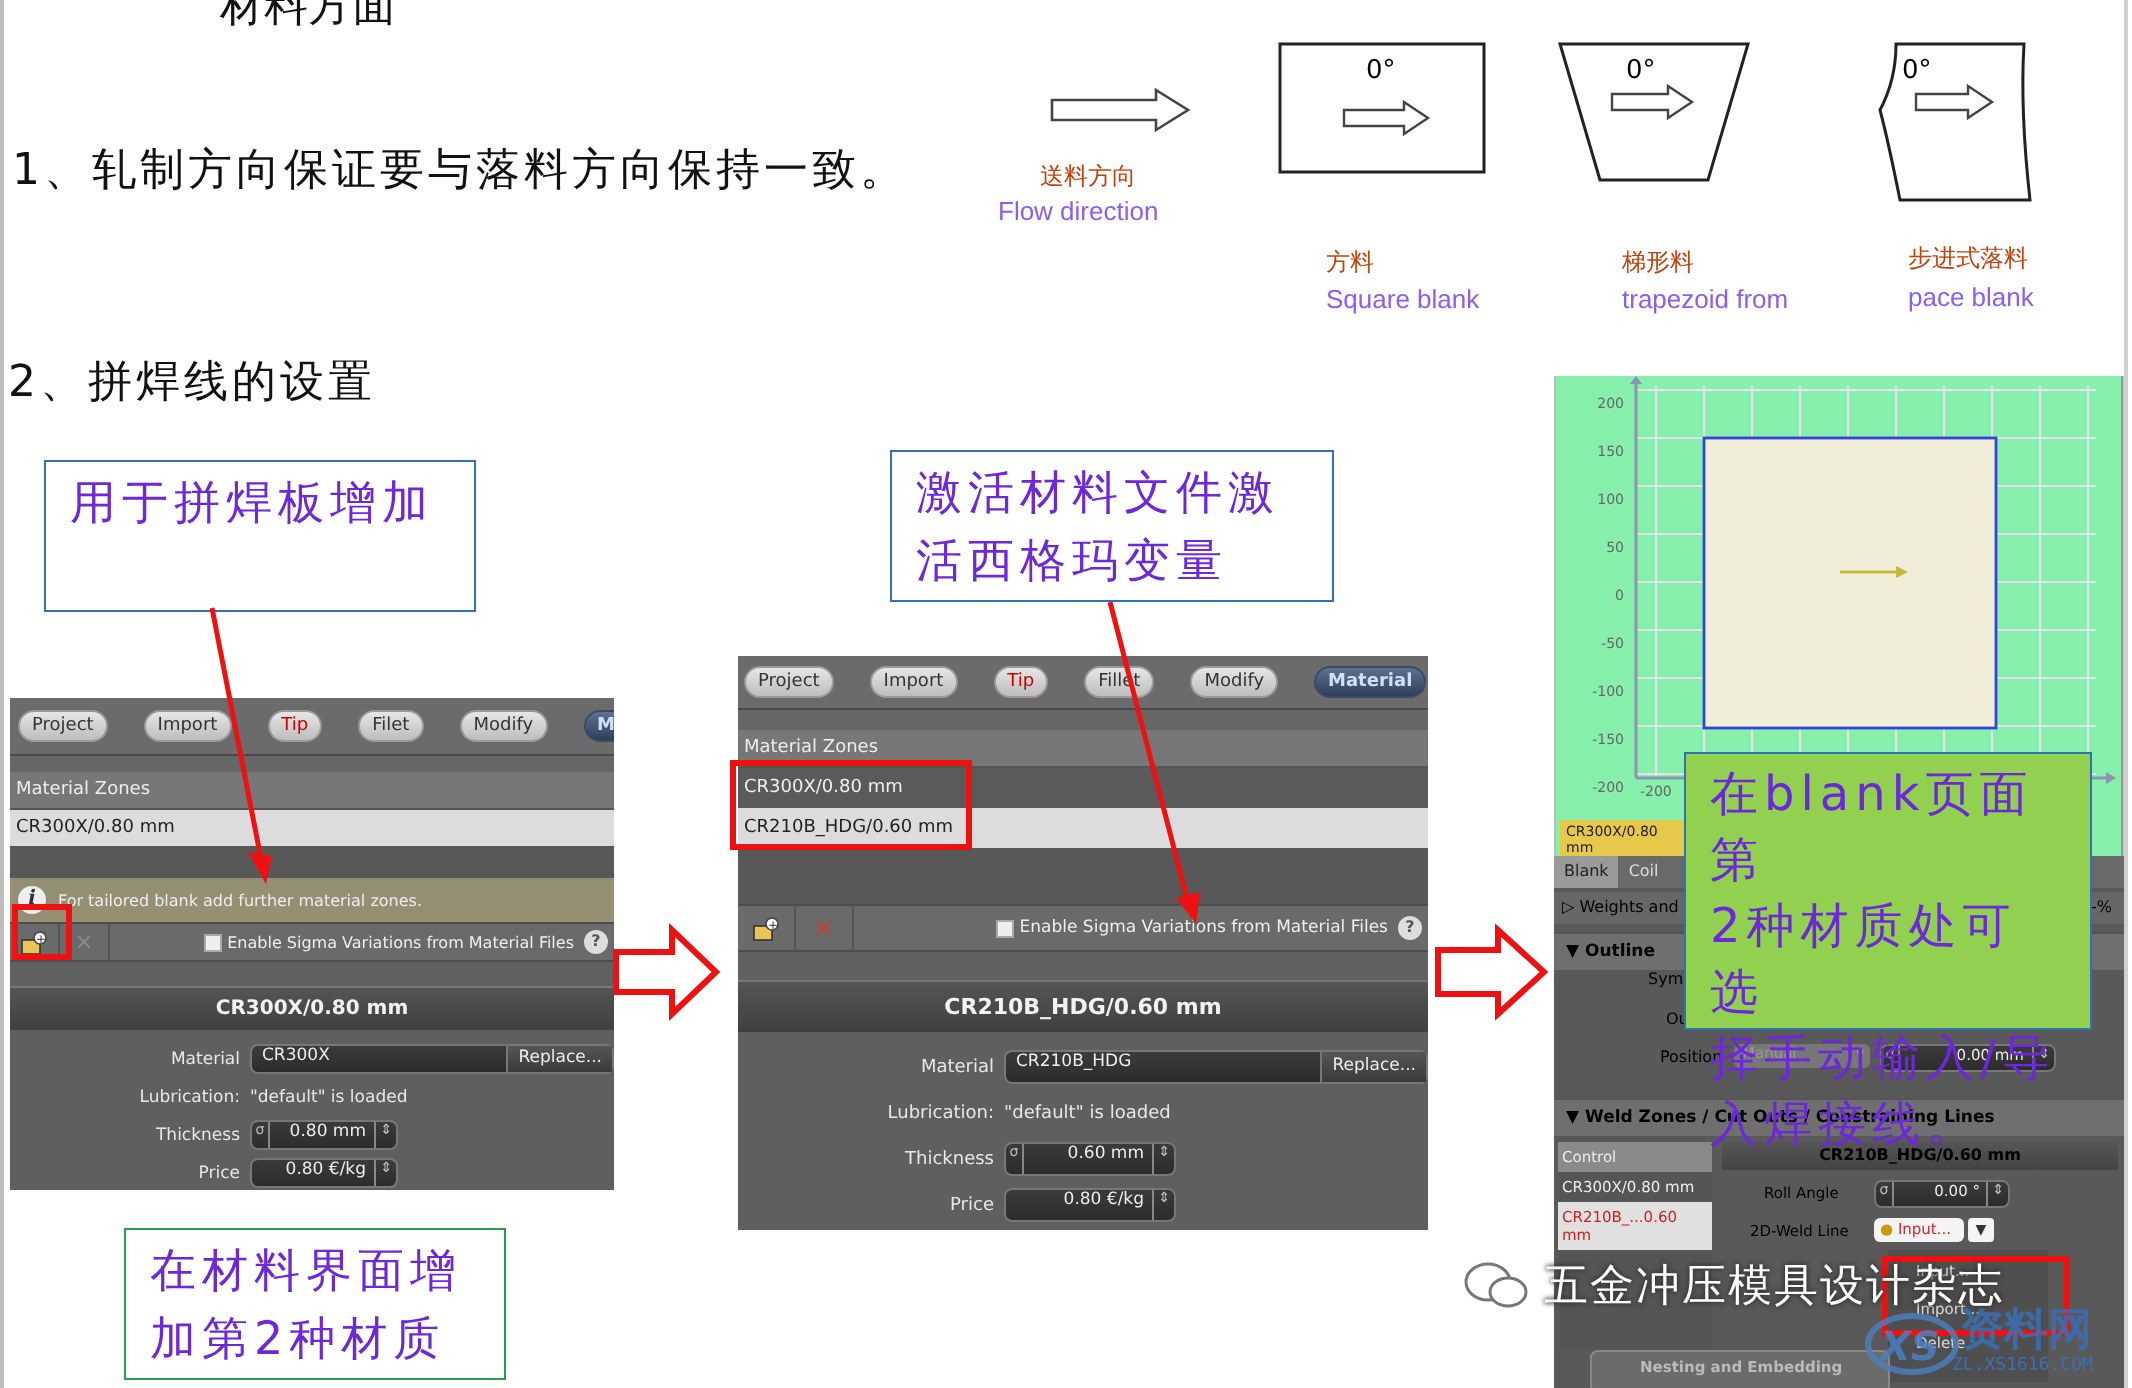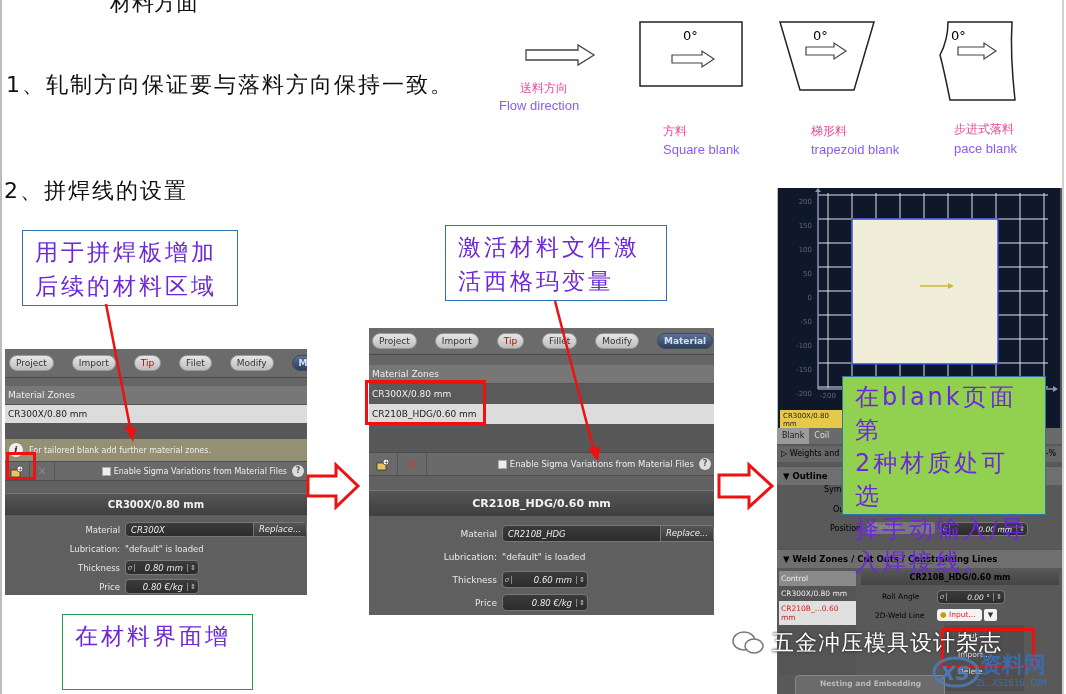--- a/index.html
+++ b/index.html
@@ -4,21 +4,21 @@
 <style>
   html, body { margin:0; padding:0; }
   body { width:1066px; height:694px; position:relative; overflow:hidden; background:#ffffff; font-family:"DejaVu Sans", sans-serif; }
   .abs { position:absolute; }
   .leftrule { left:0; top:0; width:2px; height:694px; background:#bdbdbd; }
   .rightrule { left:1062px; top:0; width:2px; height:694px; background:#d0d0d0; }
   .heading { font-size:22px; color:#111; white-space:nowrap; letter-spacing:2px; }
   .cutoff { left:110px; top:-12px; font-size:22px; color:#111; }
 
   
-  .diag-label-cn { font-size:12px; color:#ec4899; }
+  .diag-label-cn { font-size:12px; color:#c2410c; }
   .diag-label-en { font-size:13px; font-weight:normal; color:#8b5cf6; font-family:"Liberation Sans", sans-serif; }
 
   
   .callout { border:1.5px solid #2e74b5; background:#fff; font-size:23px; line-height:34px; color:#6d28d9; padding:4px 12px; letter-spacing:3px; box-sizing:border-box; }
   .callout.green { border-color:#22a04b; }
   .callout.lime { background:#92d050; border-color:#2e74b5; font-size:24px; line-height:33px; letter-spacing:3px; }
 
   
   .panel { background:#5f5f5f; overflow:hidden; font-family:"DejaVu Sans", sans-serif; color:#e8e8e8; }
   .tabs { background:#6b6b6b; display:flex; gap:18px; padding:6px 4px; border-bottom:1px solid #4a4a4a; }
@@ -31,21 +31,21 @@
   .info { background:#958f74; font-size:8px; color:#eee; padding:4px 4px; display:flex; align-items:center; gap:6px; }
   .info-i { width:14px; height:14px; border-radius:50%; background:#eee; color:#333; font-size:10px; font-weight:bold; font-style:italic; text-align:center; line-height:14px; font-family:"DejaVu Serif", serif; }
   .toolbar { background:#6a6a6a; display:flex; align-items:center; height:18px; border-top:1px solid #4d4d4d; border-bottom:1px solid #4d4d4d; font-size:8px; }
   .tb-btn { width:24px; height:18px; display:flex; align-items:center; justify-content:center; border-right:1px solid #555; font-size:11px; }
   .chk { display:flex; align-items:center; gap:3px; margin-left:auto; color:#eee; }
   .chk-box { width:7px; height:7px; background:#eee; border:1px solid #aaa; }
   .help { width:12px; height:12px; border-radius:50%; background:#ddd; color:#555; font-size:8px; font-weight:bold; text-align:center; line-height:12px; margin:0 3px 0 5px; }
   .mat-title { background:linear-gradient(#555,#3f3f3f); text-align:center; font-weight:bold; font-size:10px; padding:5px 0; color:#f2f2f2; border-top:1px solid #777; }
   .row { display:flex; align-items:center; font-size:8.5px; height:19px; }
   .row .lbl { width:115px; text-align:right; padding-right:5px; color:#e8e8e8; }
-  .field { background:linear-gradient(#3b3b3b,#2c2c2c); border:1px solid #777; border-radius:4px; height:13px; display:flex; align-items:center; color:#eee; font-size:8.5px;font-style:italic; }
+  .field { background:linear-gradient(#3b3b3b,#2c2c2c); border:1px solid #777; border-radius:4px; height:13px; display:flex; color:#eee; font-size:8.5px; }
   .field .txt { flex:1; padding-left:5px; }
   .field .btn { background:linear-gradient(#565656,#3a3a3a); border-left:1px solid #777; padding:0 5px; height:13px; line-height:13px; }
   .spin { width:10px; border-left:1px solid #888; text-align:center; font-size:7px; color:#ccc; }
   .sigma { width:8px; font-size:7px; color:#bbb; border-right:1px solid #888; text-align:center; }
 
   
   .chart-area { background:#fff; border-left:1px solid #bbb; }
   .sect { background:#6f6f6f; font-weight:bold; font-size:8.5px; padding:4px 6px; border-top:1px solid #555; }
 
   .red-box { border:3px solid #ee1111; position:absolute; box-sizing:border-box; }
@@ -76,35 +76,35 @@
     <polygon points="468,37 494,37 494,33 506,41 494,49 494,45 468,45" fill="#fff" stroke="#444" stroke-width="1.2"></polygon>
   </svg>
   <div class="abs" style="left:193px;top:18px;font-size:13px;">0°</div>
   <div class="abs" style="left:323px;top:18px;font-size:13px;">0°</div>
   <div class="abs" style="left:461px;top:18px;font-size:13px;">0°</div>
   <div class="abs diag-label-cn" style="left:30px;top:70px;">送料方向</div>
   <div class="abs diag-label-en" style="left:9px;top:88px;">Flow direction</div>
   <div class="abs diag-label-cn" style="left:173px;top:113px;">方料</div>
   <div class="abs diag-label-en" style="left:173px;top:132px;">Square blank</div>
   <div class="abs diag-label-cn" style="left:321px;top:113px;">梯形料</div>
-  <div class="abs diag-label-en" style="left:321px;top:132px;">trapezoid blank</div>
+  <div class="abs diag-label-en" style="left:321px;top:132px;">trapezoid from</div>
   <div class="abs diag-label-cn" style="left:464px;top:111px;">步进式落料</div>
   <div class="abs diag-label-en" style="left:464px;top:131px;">pace blank</div>
 </div>
 
 <div class="abs callout" style="left:22px;top:230px;width:216px;height:76px;">
   <div>用于拼焊板增加</div>
-  <div>后续的材料区域</div>
 </div>
 <div class="abs callout" style="left:445px;top:225px;width:222px;height:76px;">
   <div>激活材料文件激</div>
   <div>活西格玛变量</div>
 </div>
 <div class="abs callout green" style="left:62px;top:614px;width:191px;height:76px;">
   <div>在材料界面增</div>
+  <div>加第2种材质</div>
 </div>
 
 <div class="abs panel" style="left:5px;top:349px;width:302px;height:246px;">
   <div class="tabs">
     <span class="tab">Project</span>
     <span class="tab">Import</span>
     <span class="tab tip">Tip</span>
     <span class="tab">Filet</span>
     <span class="tab">Modify</span>
     <span class="tab active">Material</span>
@@ -224,21 +224,21 @@
         <span class="spin">⇕</span>
       </span>
   </div>
   <div class="row" style="height:23px;font-size:9px;">
     
     
   </div>
 </div>
 
 <div class="abs" style="left:777px;top:188px;width:285px;height:506px;background:#595959;overflow:hidden;">
-  <div class="abs chart-area" style="left:0;top:0;width:285px;height:240px;background:#0f172a;">
+  <div class="abs chart-area" style="left:0;top:0;width:285px;height:240px;background:#86efac;">
     <svg width="285" height="240" style="position:absolute;left:0;top:0">
       <g stroke="#e2e4ea" stroke-width="1">
         <line x1="40" y1="7" x2="270" y2="7"></line>
           <line x1="40" y1="31" x2="270" y2="31"></line>
           <line x1="40" y1="55" x2="270" y2="55"></line>
           <line x1="40" y1="79" x2="270" y2="79"></line>
           <line x1="40" y1="103" x2="270" y2="103"></line>
           <line x1="40" y1="127" x2="270" y2="127"></line>
           <line x1="40" y1="151" x2="270" y2="151"></line>
           <line x1="40" y1="175" x2="270" y2="175"></line>

